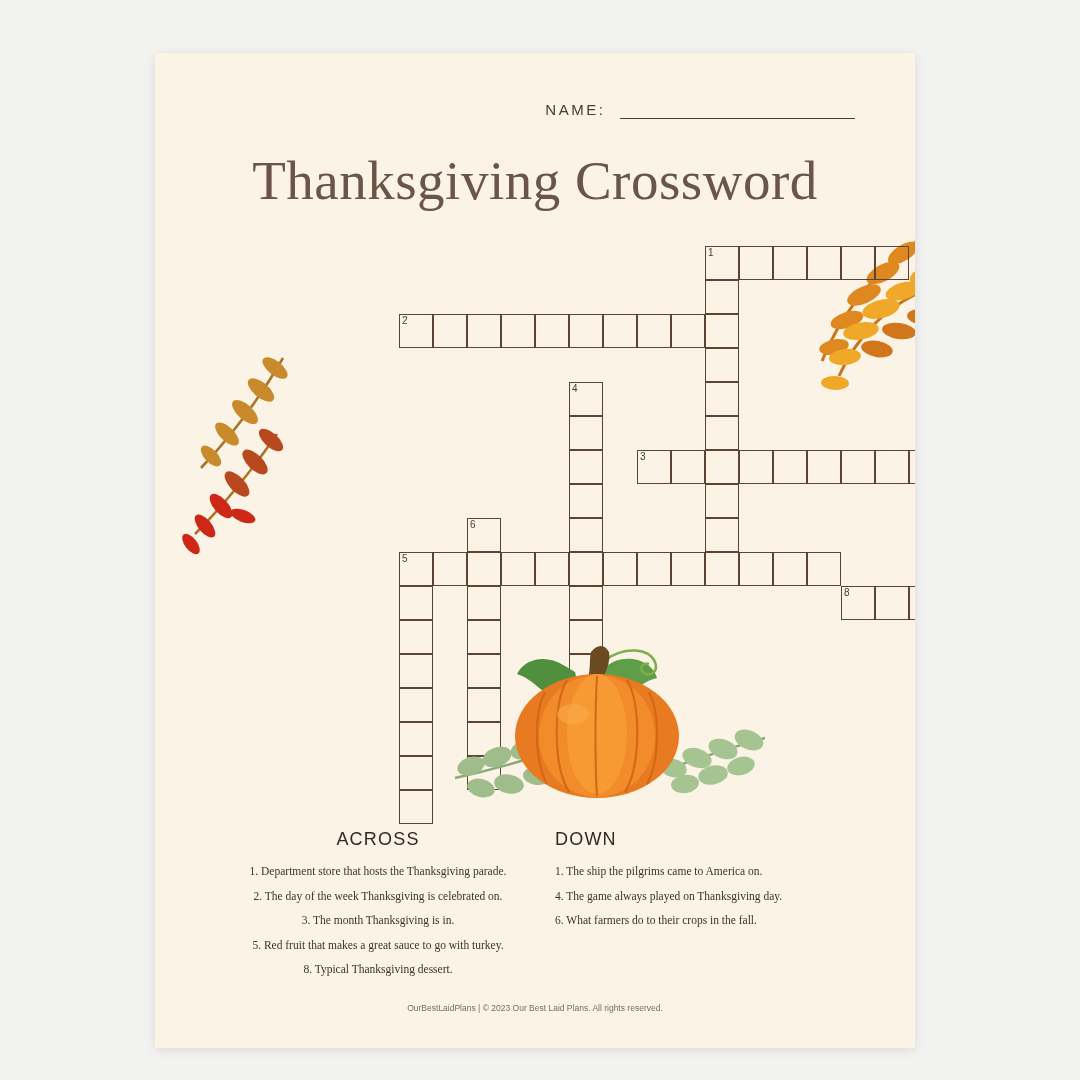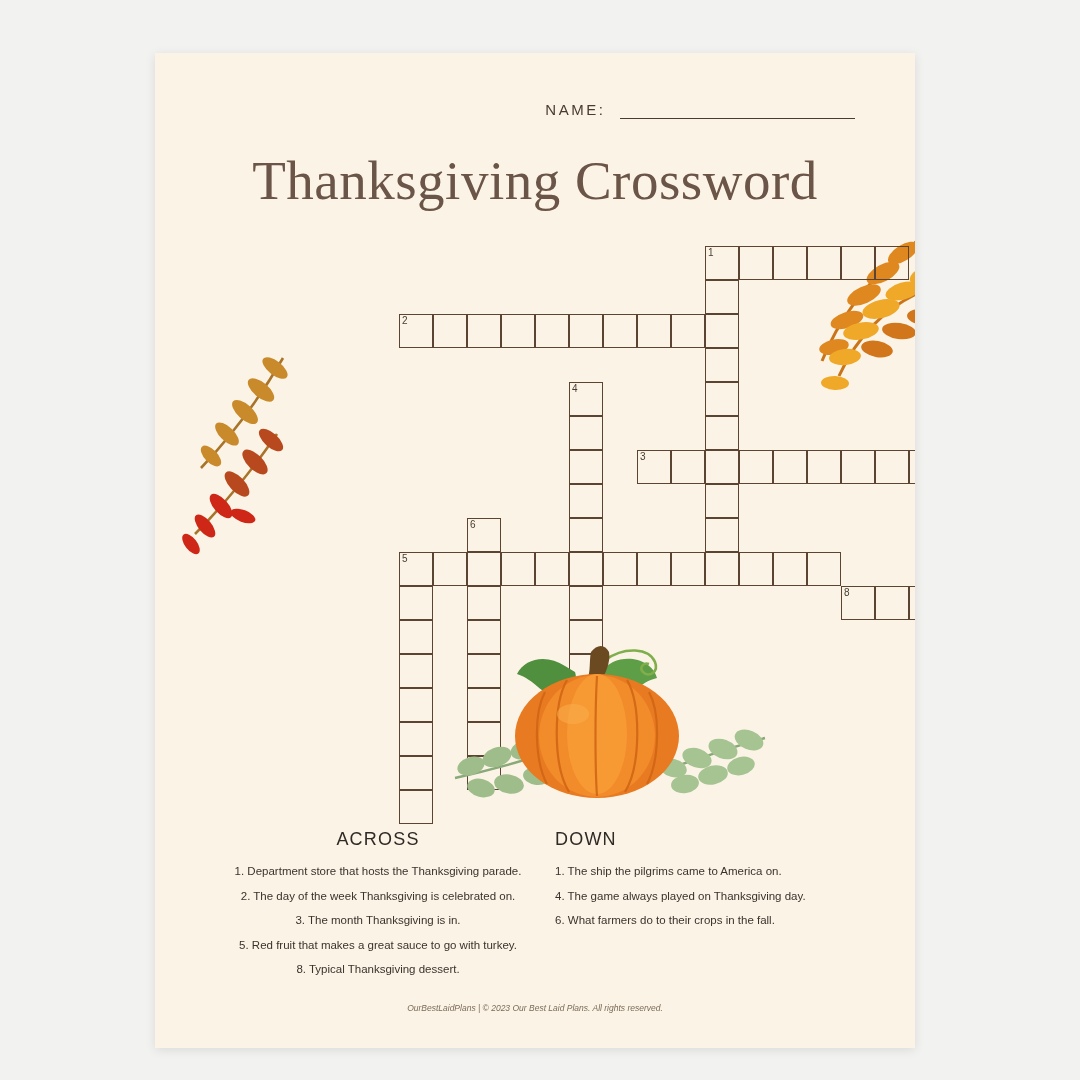--- a/index.html
+++ b/index.html
@@ -104,30 +104,30 @@
     font-size: 18px;
     letter-spacing: 1.2px;
     margin-bottom: 14px;
     color: #2f2a26;
   }
   .clue-item {
     font-size: 11.5px;
     line-height: 15px;
     margin-bottom: 9.5px;
     color: #3b322c;
+    font-family: Liberation Serif, serif;
   }
 
   .footer {
     position: absolute;
     top: 950px;
     left: 0;
     width: 100%;
     text-align: center;
     font-size: 8.5px;
-    font-style: italic;
     color: #7c6a58;
   }
 </style>
 </head>
 <body>
 
 <div id="sheet">
 
   <div class="name-row">
     <span>NAME:</span>

